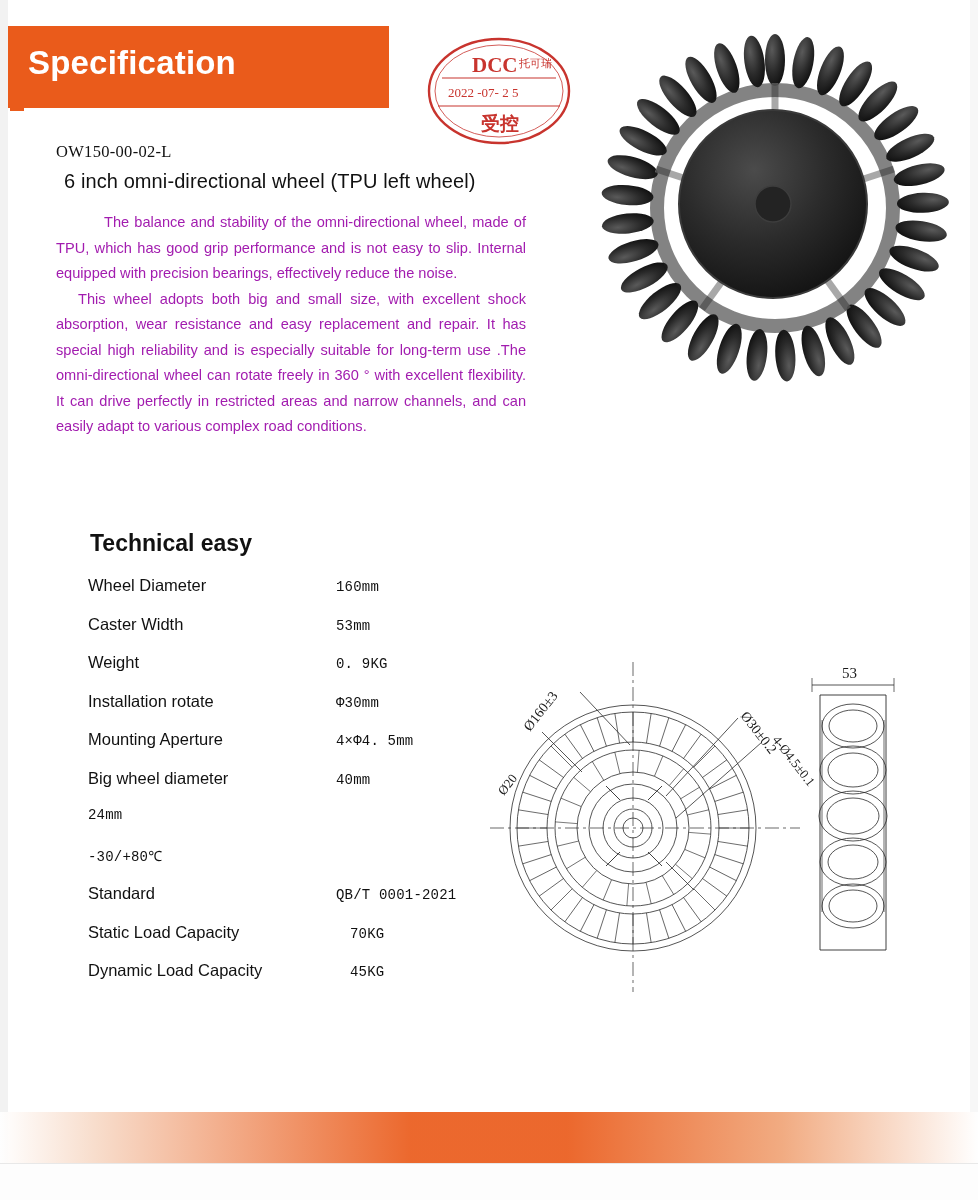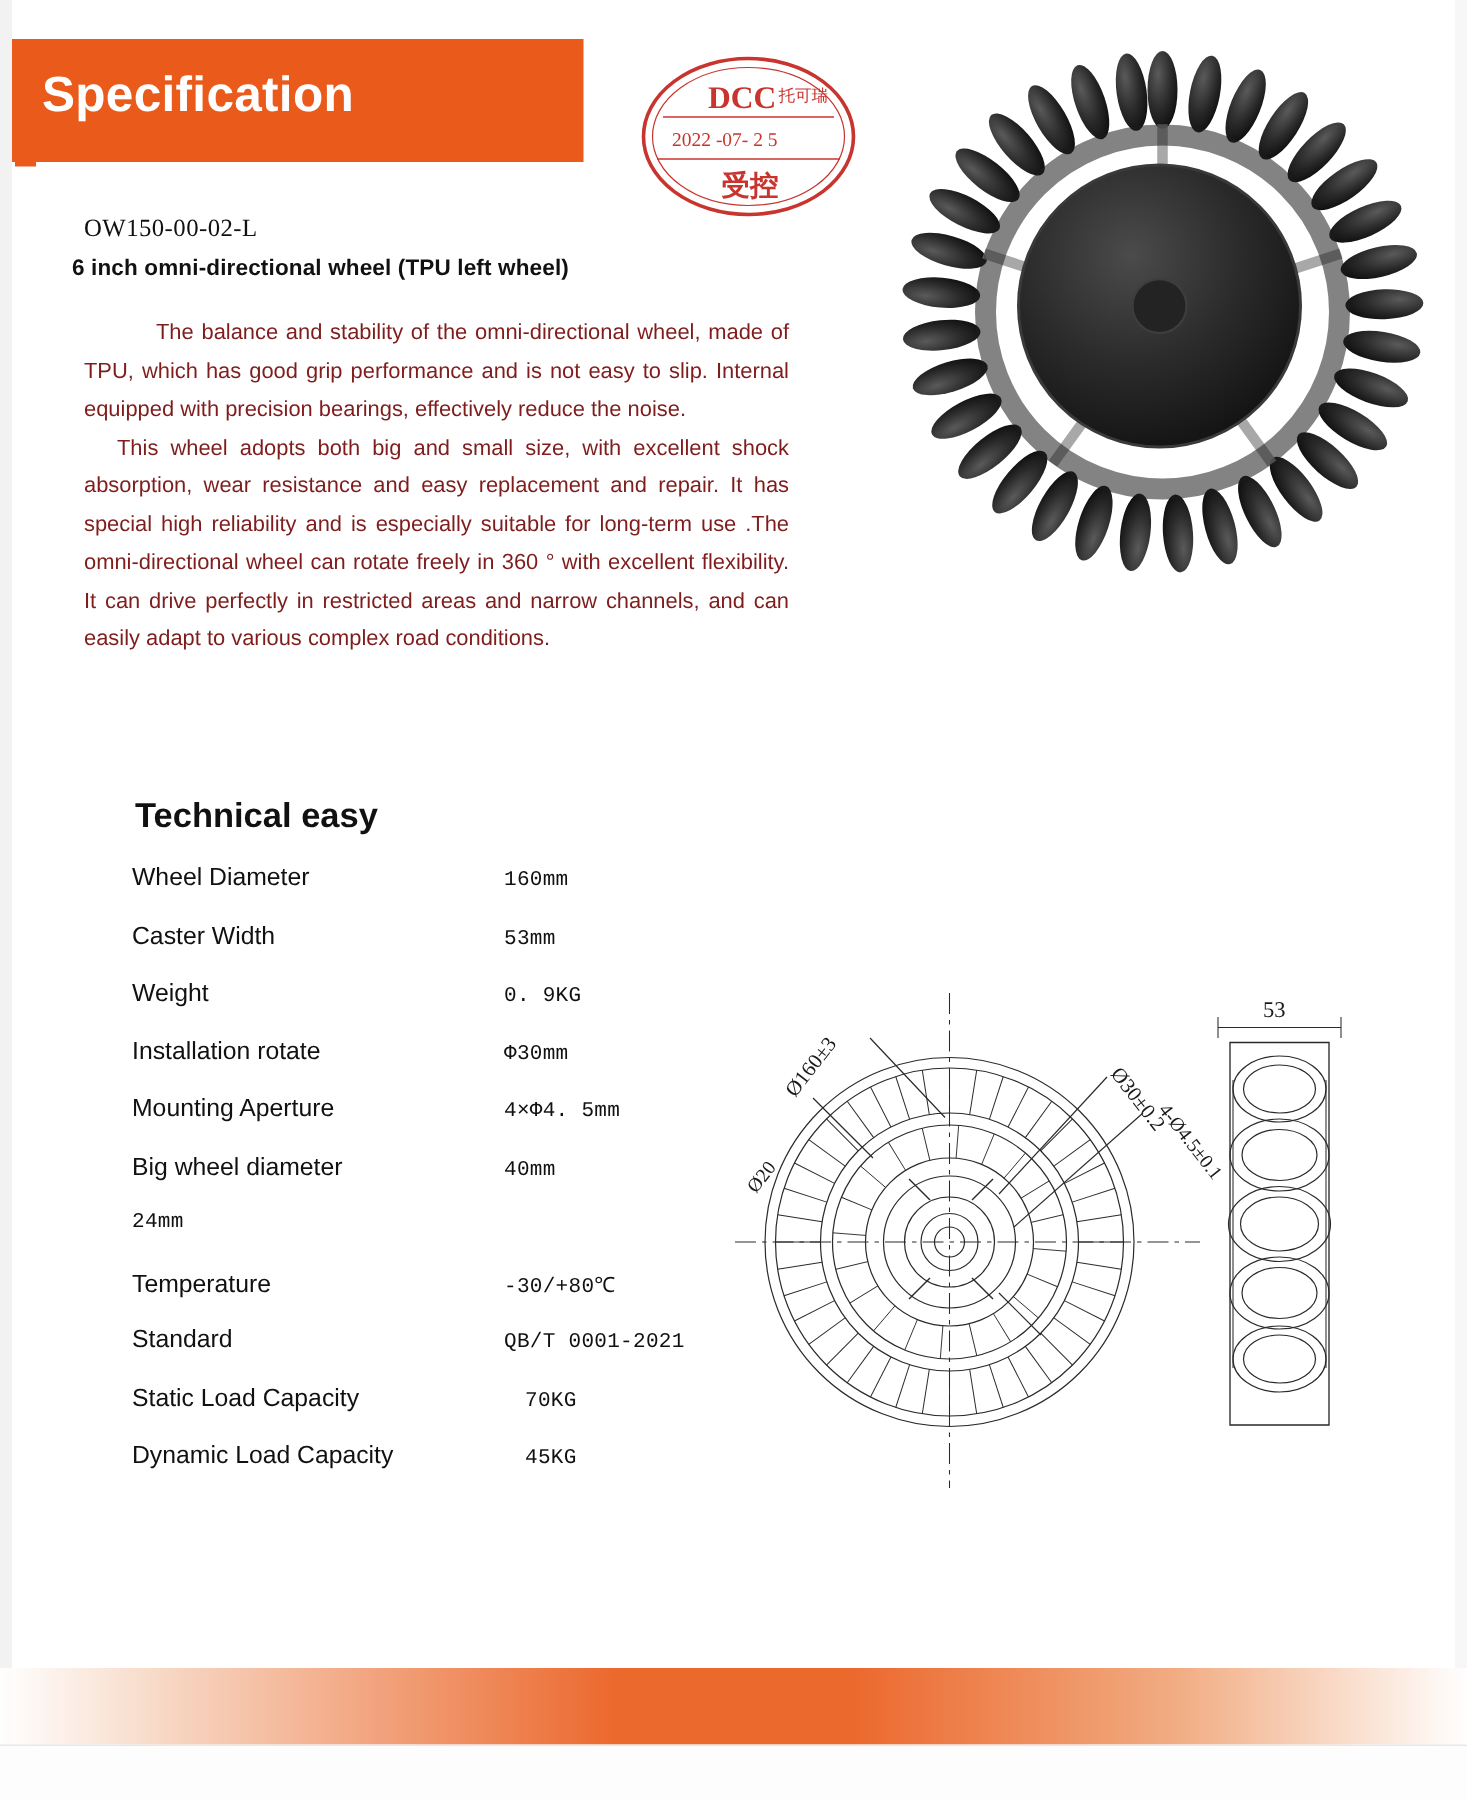--- a/index.html
+++ b/index.html
@@ -78,35 +78,35 @@
   .model-code {
     position: absolute;
     left: 56px; top: 142px;
     font-size: 16.5px;
     color: #111;
     font-family: Liberation Serif, serif;
     letter-spacing: 0.3px;
   }
   .model-name {
     position: absolute;
-    left: 48px; top: 170px;
-    font-size: 15px;
-    font-weight: bold;
+    left: 64px; top: 170px;
+    font-size: 20px;
+    font-weight: normal;
     color: #111;
     letter-spacing: 0.1px;
   }
   .desc {
     position: absolute;
     left: 56px; top: 210px;
     width: 470px;
     font-size: 14.6px;
     line-height: 25.5px;
     text-align: justify;
     text-justify: inter-word;
-    color: #7f1d1d;
+    color: #a21caf;
   }
   .desc p { margin: 0; }
   .desc p.first { text-indent: 48px; }
   .desc p.second { text-indent: 22px; }
 
   
   .tech-title {
     position: absolute;
     left: 90px; top: 530px;
     font-size: 23px;
@@ -350,21 +350,20 @@
       <div class="tech-value">4×Φ4. 5mm</div>
     </div>
     <div class="tech-row">
       <div class="tech-label">Big wheel diameter</div>
       <div class="tech-value">40mm</div>
     </div>
     <div class="tech-row">
       <div class="tech-value">24mm</div>
     </div>
     <div class="tech-row">
-      <div class="tech-label">Temperature</div>
       <div class="tech-value">-30/+80℃</div>
     </div>
     <div class="tech-row">
       <div class="tech-label">Standard</div>
       <div class="tech-value">QB/T 0001-2021</div>
     </div>
     <div class="tech-row">
       <div class="tech-label">Static Load Capacity</div>
       <div class="tech-value indent">70KG</div>
     </div>

